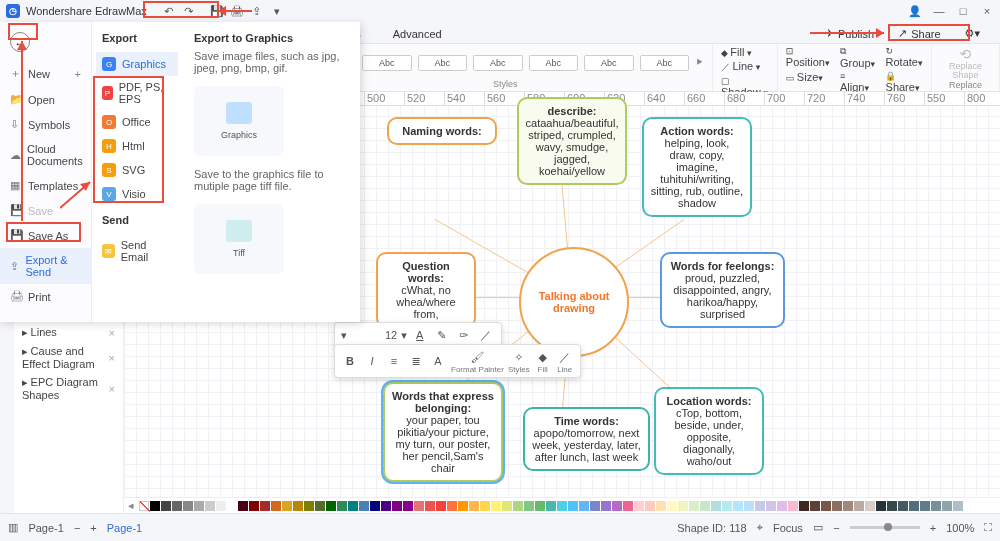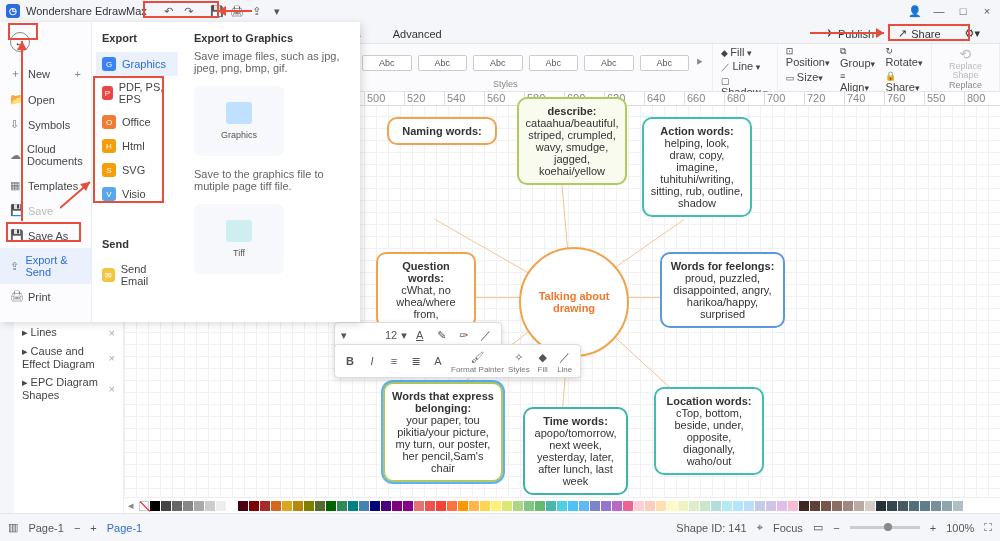--- a/index.html
+++ b/index.html
@@ -356,21 +356,21 @@
     </div>
     <div class="node orange" style="left:252px;top:160px;width:100px">
       <b>Question words:</b><br><span>cWhat, no whea/where from,</span>
     </div>
     <div class="node blue" style="left:536px;top:160px;width:125px">
       <b>Words for feelongs:</b><br><span>proud, puzzled, disappointed, angry, harikoa/happy, surprised</span>
     </div>
     <div class="node lime" style="left:259px;top:290px;width:120px;border-color:#aecb5d;box-shadow:0 0 0 2px #5eb2f7">
       <b>Words that express belonging:</b><br><span>your paper, tou pikitia/your picture, my turn, our poster, her pencil,Sam's chair</span>
     </div>
-    <div class="node teal2" style="left:399px;top:315px;width:105px">
+    <div class="node teal2" style="left:399px;top:315px;width:127px">
       <b>Time words:</b><br><span>apopo/tomorrow, next week, yesterday, later, after lunch, last week</span>
     </div>
     <div class="node teal" style="left:530px;top:295px;width:110px">
       <b>Location words:</b><br><span>cTop, bottom, beside, under, opposite, diagonally, waho/out</span>
     </div>
     <div class="center" style="left:395px;top:155px">
       <span>Talking about drawing</span>
     </div>
 
     <div class="fmtbar" style="left:210px;top:230px">
@@ -493,21 +493,21 @@
     <div class="sw" style="background: rgb(176, 190, 197);"></div>
   </div>
 
 <div class="status">
   <span>▥</span>
   <span>Page-1</span>
   <span>−</span>
   <span>+</span>
   <span class="pagelink">Page-1</span>
   <div class="spacer"></div>
-  <span>Shape ID: 141</span>
+  <span>Shape ID: 118</span>
   <span>⌖</span>
   <span>Focus</span>
   <span>▭</span>
   <span>−</span>
   <span style="width:70px;height:3px;background:#ccc;position:relative">
       <span style="position:absolute;left:34px;top:-3px;width:8px;height:8px;border-radius:50%;background:#888"></span>
     </span>
   <span>+</span>
   <span>100%</span>
   <span>⛶</span>
@@ -577,21 +577,21 @@
         </div>
         <div class="exp-item">
           <span class="dic" style="background:#f59e0b">S</span>
           <span>SVG</span>
         </div>
         <div class="exp-item">
           <span class="dic" style="background:#5aa7e8">V</span>
           <span>Visio</span>
         </div>
       </div>
-    <h4 style="margin-top:30px">Send</h4>
+    <h4 style="margin-top:6px">Send</h4>
     <div id="send-items">
         <div class="exp-item">
           <span class="dic" style="background:#f5c542">✉</span>
           <span>Send Email</span>
         </div>
       </div>
   </div>
   <div class="col3">
     <h4>Export to Graphics</h4>
     <p>Save image files, such as jpg, jpeg, png, bmp, gif.</p>

